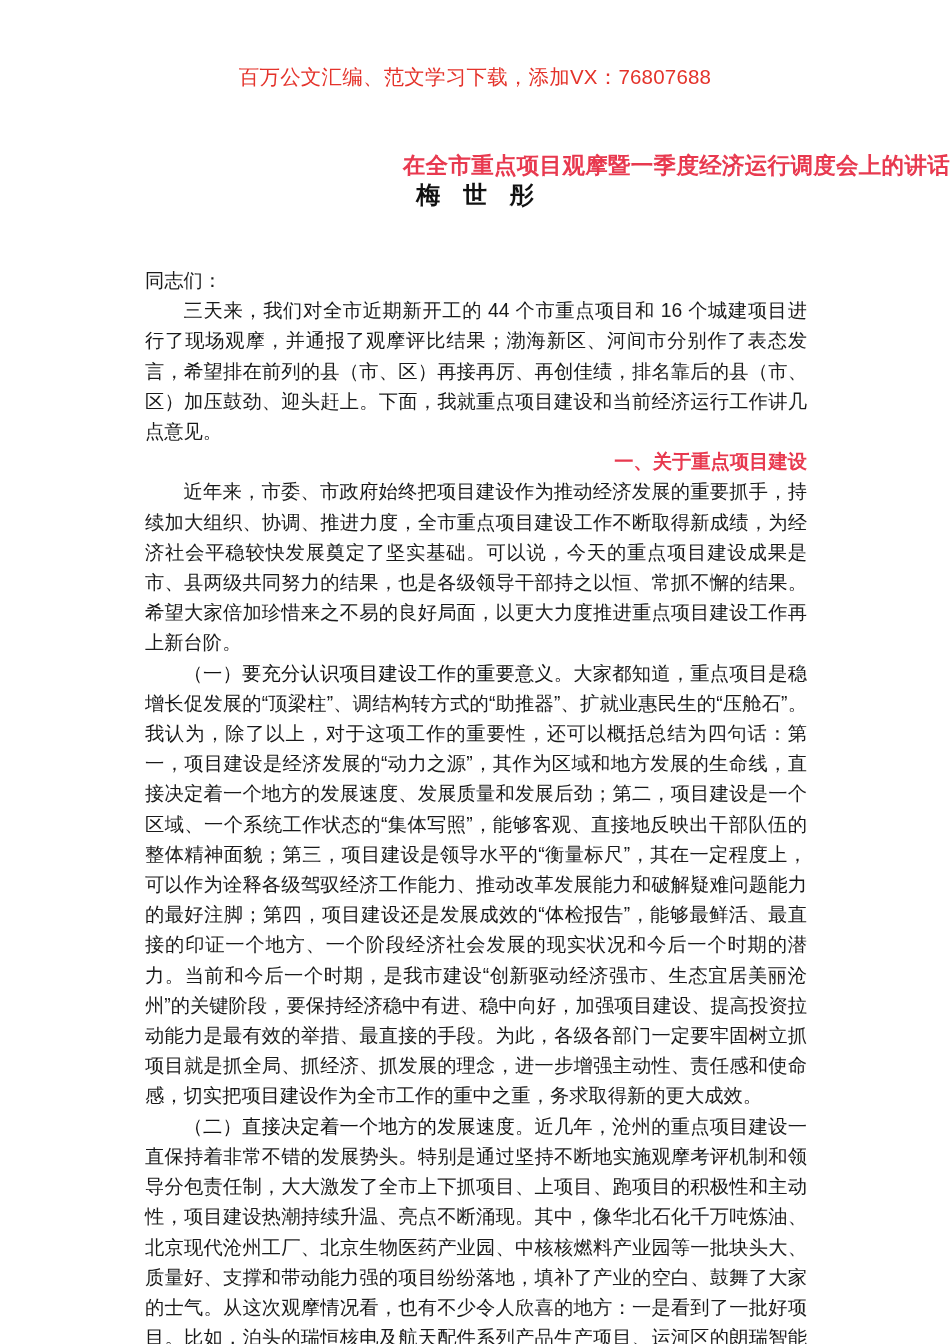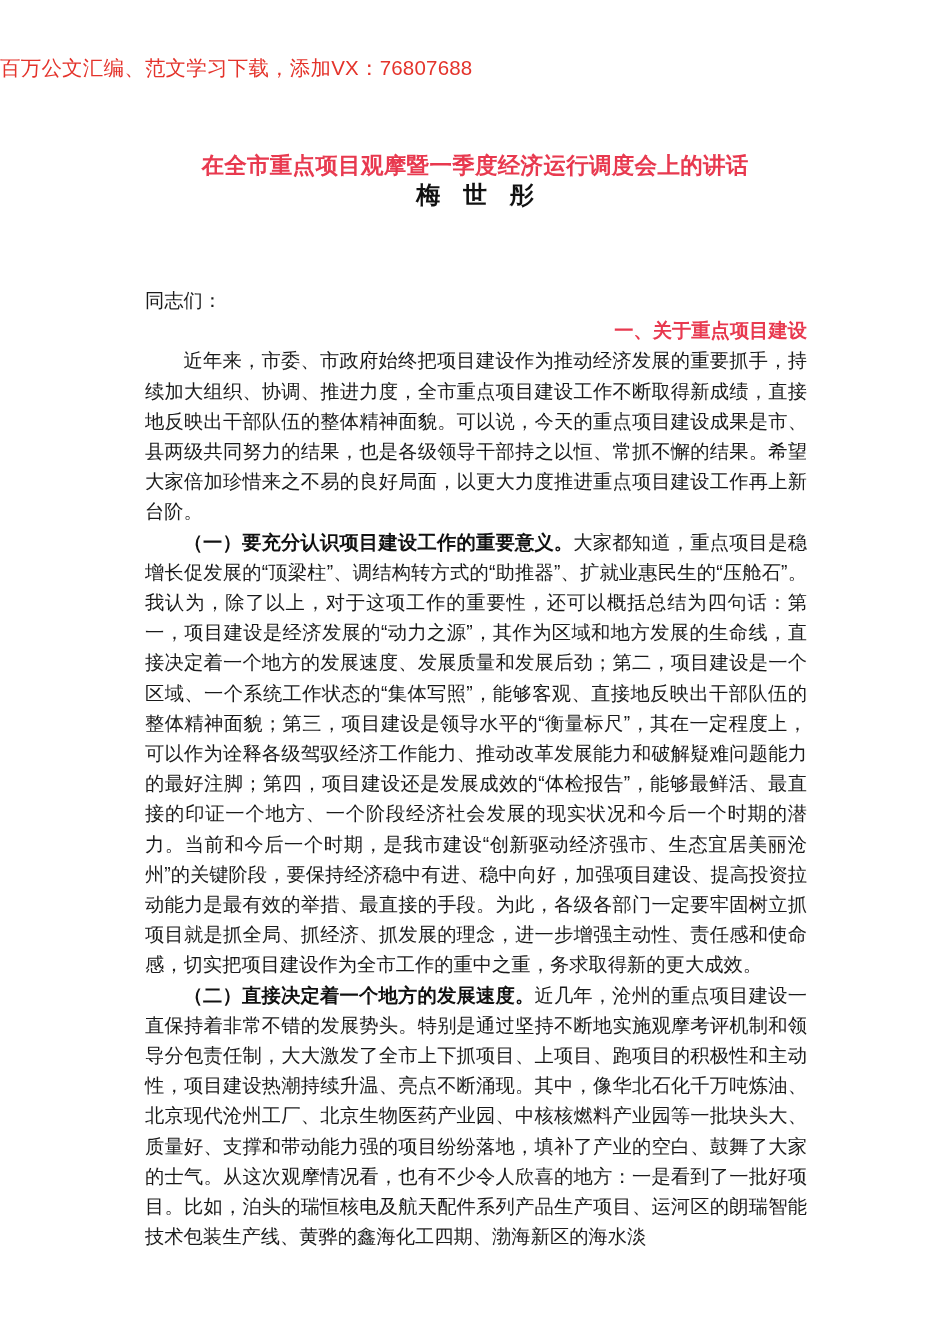--- a/index.html
+++ b/index.html
@@ -19,39 +19,39 @@
     width: 950px;
     height: 1344px;
     background: #ffffff;
     box-sizing: border-box;
     overflow: hidden;
   }
 
   
   .promo-header {
     position: absolute;
-    top: 54px;
+    top: 63px;
     left: 0;
     width: 950px;
-    text-align: left;
+    text-align: center;
     font-size: 20.5px;
     line-height: 28px;
     font-weight: 400;
     color: #e4332b;
     letter-spacing: 0.2px;
     white-space: nowrap;
   }
 
   
   .doc-title {
     position: absolute;
     top: 136px;
     left: 0;
     width: 950px;
-    text-align: center;
+    text-align: right;
     font-size: 22.5px;
     line-height: 30px;
     font-weight: bold;
     color: #e8394f;
     letter-spacing: 0.3px;
     white-space: nowrap;
   }
 
   .doc-author {
     position: absolute;
@@ -84,57 +84,57 @@
     color: #1a1a1a;
     font-weight: 400;
     letter-spacing: 0px;
     word-break: break-all;
   }
   .para.indent {
     text-indent: 2em;
   }
   .para.salutation {
     text-indent: 0;
-    margin-top: 20px;
   }
 
   .section-heading {
     margin: 0;
     font-size: 19.3px;
     line-height: 30.2px;
     font-weight: bold;
     color: #e8394f;
     text-indent: 2em;
     letter-spacing: 0px;
     text-align: right;
   }
 
   .lead {
-    font-weight: bold;
+    font-weight: normal;
     color: #111111;
   }
 </style>
 </head>
 <body>
 
 <div class="page">
 
   <div class="promo-header">百万公文汇编、范文学习下载，添加VX：76807688</div>
 
   <h1 class="doc-title">在全市重点项目观摩暨一季度经济运行调度会上的讲话</h1>
 
   <div class="doc-author">梅 世 彤</div>
 
   <div class="body-block">
 
     <p class="para salutation">同志们：</p>
 
+    <p class="para indent">三天来，我们对全市近期新开工的 44 个市重点项目和 16 个城建项目进行了现场观摩，并通报了观摩评比结果；渤海新区、河间市分别作了表态发言，希望排在前列的县（市、区）再接再厉、再创佳绩，排名靠后的县（市、区）加压鼓劲、迎头赶上。下面，我就重点项目建设和当前经济运行工作讲几点意见。</p>
 
     <p class="section-heading">一、关于重点项目建设</p>
 
-    <p class="para indent">近年来，市委、市政府始终把项目建设作为推动经济发展的重要抓手，持续加大组织、协调、推进力度，全市重点项目建设工作不断取得新成绩，直接地反映出干部队伍的整体精神面貌。可以说，今天的重点项目建设成果是市、县两级共同努力的结果，也是各级领导干部持之以恒、常抓不懈的结果。希望大家倍加珍惜来之不易的良好局面，以更大力度推进重点项目建设工作再上新台阶。</p>
+    <p class="para indent">近年来，市委、市政府始终把项目建设作为推动经济发展的重要抓手，持续加大组织、协调、推进力度，全市重点项目建设工作不断取得新成绩，为经济社会平稳较快发展奠定了坚实基础。可以说，今天的重点项目建设成果是市、县两级共同努力的结果，也是各级领导干部持之以恒、常抓不懈的结果。希望大家倍加珍惜来之不易的良好局面，以更大力度推进重点项目建设工作再上新台阶。</p>
 
     <p class="para indent"><span class="lead">（一）要充分认识项目建设工作的重要意义。</span><span>大家都知道，重点项目是稳增长促发展的“顶梁柱”、调结构转方式的“助推器”、扩就业惠民生的“压舱石”。我认为，除了以上，对于这项工作的重要性，还可以概括总结为四句话：第一，项目建设是经济发展的“动力之源”，其作为区域和地方发展的生命线，直接决定着一个地方的发展速度、发展质量和发展后劲；第二，项目建设是一个区域、一个系统工作状态的“集体写照”，能够客观、直接地反映出干部队伍的整体精神面貌；第三，项目建设是领导水平的“衡量标尺”，其在一定程度上，可以作为诠释各级驾驭经济工作能力、推动改革发展能力和破解疑难问题能力的最好注脚；第四，项目建设还是发展成效的“体检报告”，能够最鲜活、最直接的印证一个地方、一个阶段经济社会发展的现实状况和今后一个时期的潜力。当前和今后一个时期，是我市建设“创新驱动经济强市、生态宜居美丽沧州”的关键阶段，要保持经济稳中有进、稳中向好，加强项目建设、提高投资拉动能力是最有效的举措、最直接的手段。为此，各级各部门一定要牢固树立抓项目就是抓全局、抓经济、抓发展的理念，进一步增强主动性、责任感和使命感，切实把项目建设作为全市工作的重中之重，务求取得新的更大成效。</span></p>
 
     <p class="para indent"><span class="lead">（二）直接决定着一个地方的发展速度。</span><span>近几年，沧州的重点项目建设一直保持着非常不错的发展势头。特别是通过坚持不断地实施观摩考评机制和领导分包责任制，大大激发了全市上下抓项目、上项目、跑项目的积极性和主动性，项目建设热潮持续升温、亮点不断涌现。其中，像华北石化千万吨炼油、北京现代沧州工厂、北京生物医药产业园、中核核燃料产业园等一批块头大、质量好、支撑和带动能力强的项目纷纷落地，填补了产业的空白、鼓舞了大家的士气。从这次观摩情况看，也有不少令人欣喜的地方：一是看到了一批好项目。比如，泊头的瑞恒核电及航天配件系列产品生产项目、运河区的朗瑞智能技术包装生产线、黄骅的鑫海化工四期、渤海新区的海水淡</span></p>
 
   </div>
 </div>
 
 </body></html>

